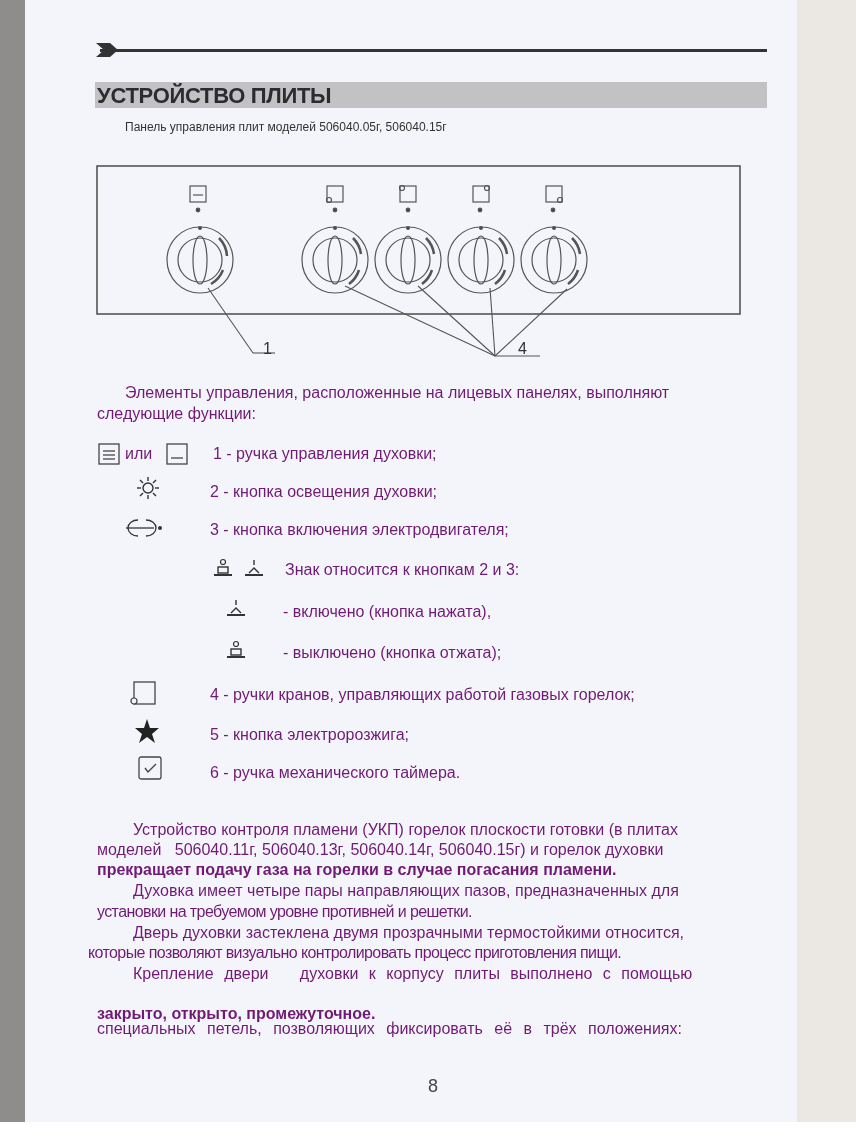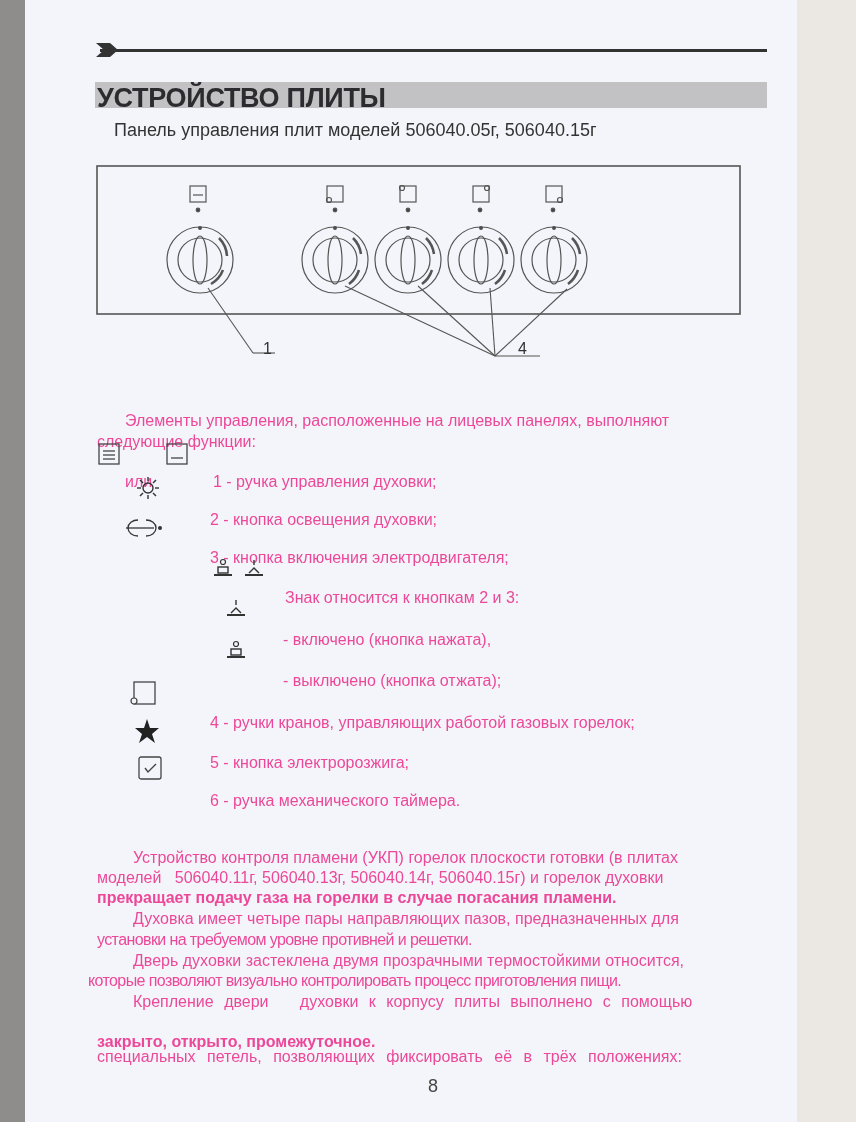--- a/index.html
+++ b/index.html
@@ -15,28 +15,28 @@
       position: absolute; left: 25px; top: 0; width: 772px; height: 1122px;
       background: #f4f5fa;
     }
     .top-rule { position: absolute; left: 100px; top: 49px; width: 667px; height: 3px; background: #333; }
     .arrow { position: absolute; left: 96px; top: 43px; }
     .heading-bar {
       position: absolute; left: 95px; top: 82px; width: 672px; height: 26px;
       background: #c2c2c4;
     }
     .heading-text {
-      position: absolute; left: 97px; top: 83px; font-size: 27px; font-weight: bold;
+      position: absolute; left: 97px; top: 83px; font-size: 22px; font-weight: bold;
       color: #2b2b30; letter-spacing: -0.3px;
     }
     .caption {
-      position: absolute; left: 114px; top: 120px; font-size: 18px; color: #333;
+      position: absolute; left: 125px; top: 120px; font-size: 12px; color: #333;
     }
     .diagram { position: absolute; left: 95px; top: 160px; }
-    .para { position: absolute; font-size: 16px; line-height: 20px; color: #ec4899; margin-top: 28px; }
+    .para { position: absolute; font-size: 16px; line-height: 20px; color: #701a75; }
     .legend-icon { position: absolute; }
     .justify { text-align: justify; text-align-last: left; width: 672px; }
     .bold { font-weight: bold; }
     .page-num { position: absolute; left: 428px; top: 1076px; font-size: 18px; color: #444; }
   </style>
 </head>
 <body>
 
 <div class="left-strip"></div>
 <div class="right-strip"></div>

